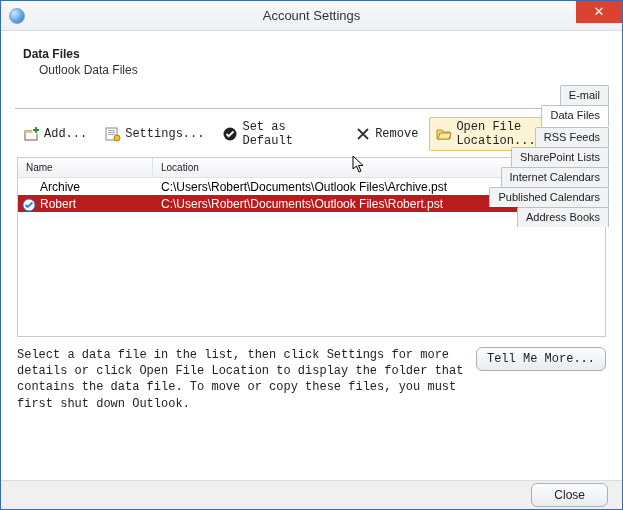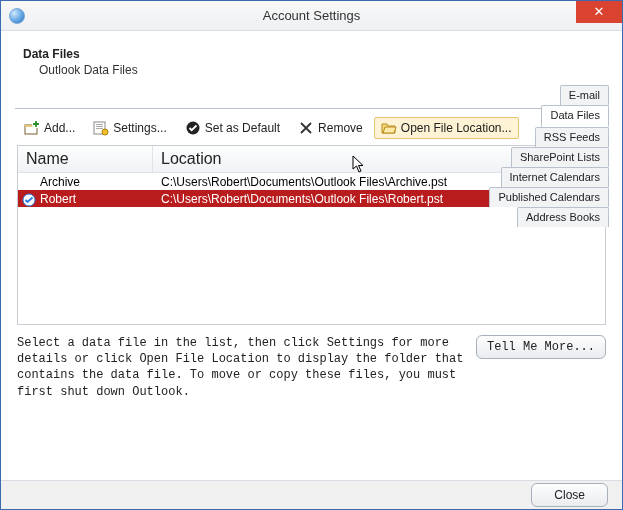--- a/index.html
+++ b/index.html
@@ -95,20 +95,21 @@
     border-bottom:1px solid #fff;
     z-index:2;
     padding-bottom:5px;
     font-weight:normal;
   }
   .toolbar {
     padding: 8px 16px 6px 16px;
     display:flex;
     align-items:center;
     gap:4px;
+    font-family:Liberation Mono, monospace;
   }
   .tbtn {
     display:inline-flex;
     align-items:center;
     padding:2px 6px;
     gap:4px;
     cursor:pointer;
     border:1px solid transparent;
     border-radius:2px;
     font-size:12px;
@@ -127,21 +128,21 @@
     overflow:auto;
     background:#fff;
   }
   .list-header{
     display:flex;
     background:#fff;
     border-bottom:1px solid #e0e3e8;
   }
   .lh {
     padding:4px 8px;
-    font-size:16px;
+    font-size:10px;
     color:#222;
     border-right:1px solid #e0e3e8;
     background:linear-gradient(#fdfdfd,#f0f2f5);
   }
   .lh.name{width:135px;}
   .lh.loc{flex:1;}
   .row{
     display:flex;
     align-items:center;
     font-size:12px;

